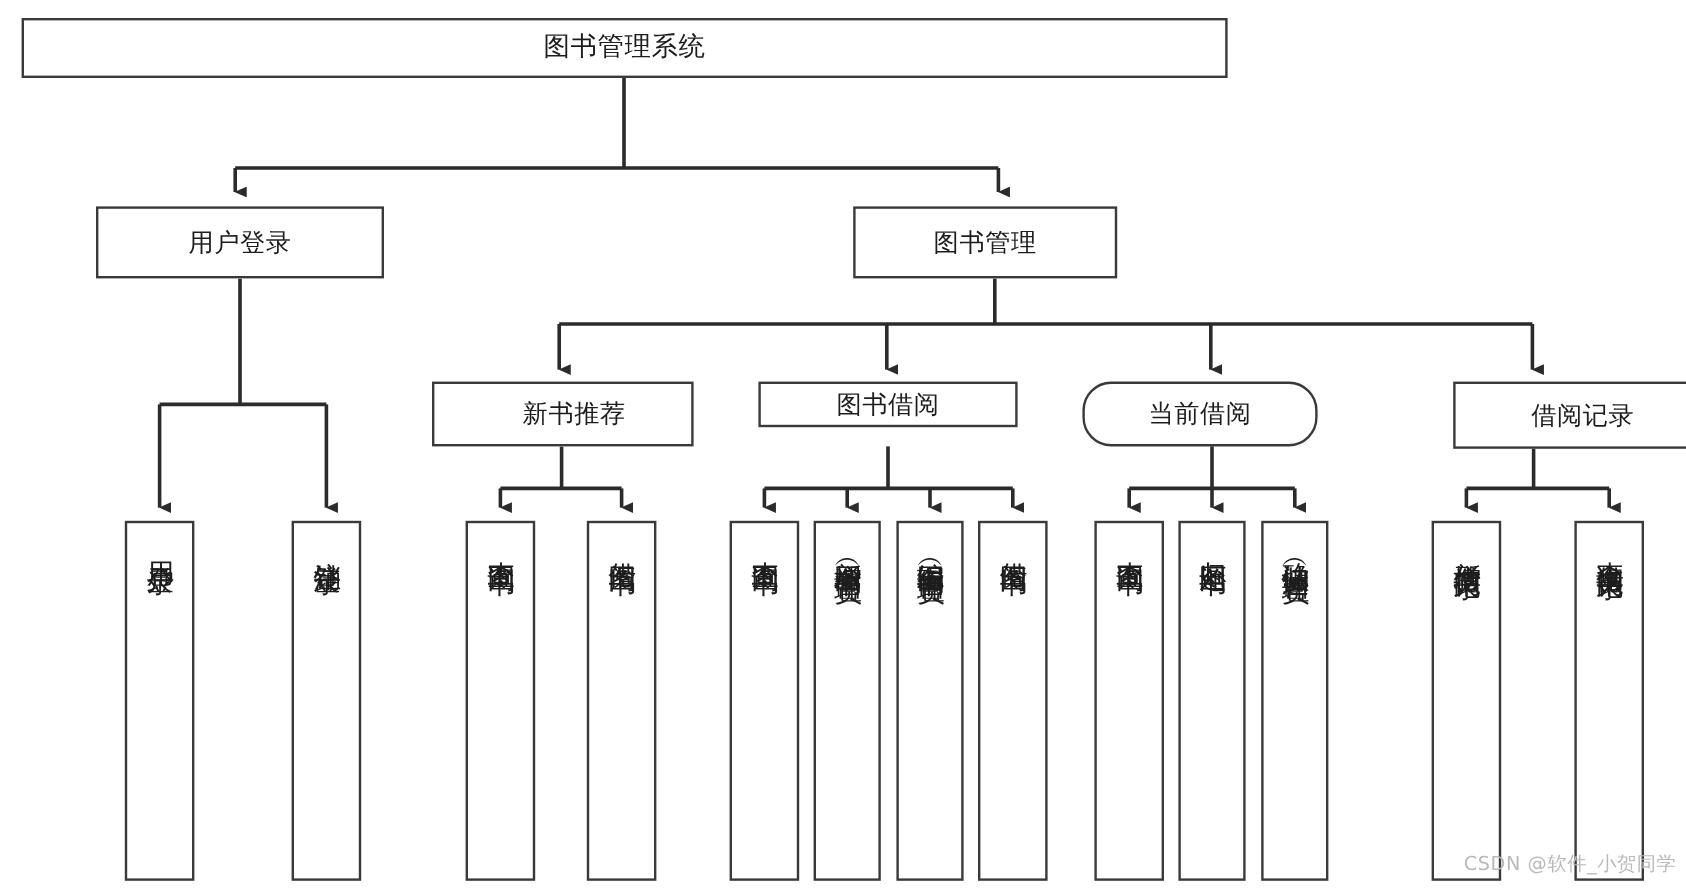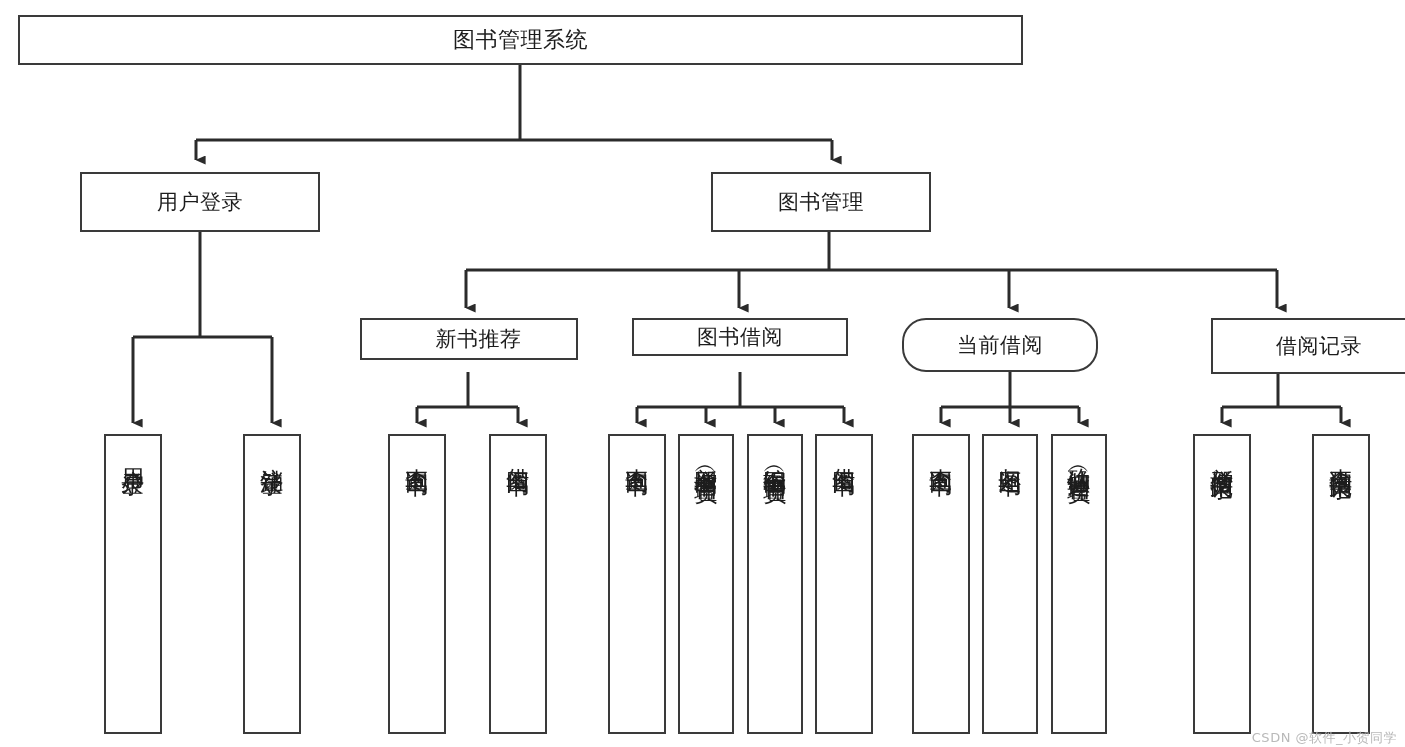--- a/index.html
+++ b/index.html
@@ -59,22 +59,22 @@
     writing-mode: vertical-rl;
     text-orientation: upright;
     font-size: 23px;
     line-height: 1.06;
     letter-spacing: 2px;
     white-space: nowrap;
   }
   #watermark {
     position: absolute;
     right: 8px;
-    bottom: 0;
-    font-size: 13px;
+    bottom: 16px;
+    font-size: 16px;
     color: #b9b9b9;
     letter-spacing: 0.5px;
     z-index: 5;
     white-space: nowrap;
   }
 </style>
 </head>
 <body>
 
 <div id="diagram-root">
@@ -133,21 +133,21 @@
     <span class="label">图书管理系统</span>
   </div>
 
   <div class="node horizontal" style="left:80px; top:172px; width:240px; height:60px;">
     <span class="label">用户登录</span>
   </div>
   <div class="node horizontal" style="left:711px; top:172px; width:220px; height:60px;">
     <span class="label">图书管理</span>
   </div>
 
-  <div class="node horizontal" style="left:360px; top:318px; width:218px; height:42px;padding-left:19px;">
+  <div class="node horizontal" style="left:360px; top:318px; width:218px; height:54px;padding-left:19px;">
     <span class="label">新书推荐</span>
   </div>
   <div class="node horizontal" style="left:632px; top:318px; width:216px; height:38px;">
     <span class="label">图书借阅</span>
   </div>
   <div class="node horizontal" style="left:902px; top:318px; width:196px; height:54px;border-radius:24px;">
     <span class="label">当前借阅</span>
   </div>
   <div class="node horizontal" style="left:1211px; top:318px; width:216px; height:56px;">
     <span class="label">借阅记录</span>

